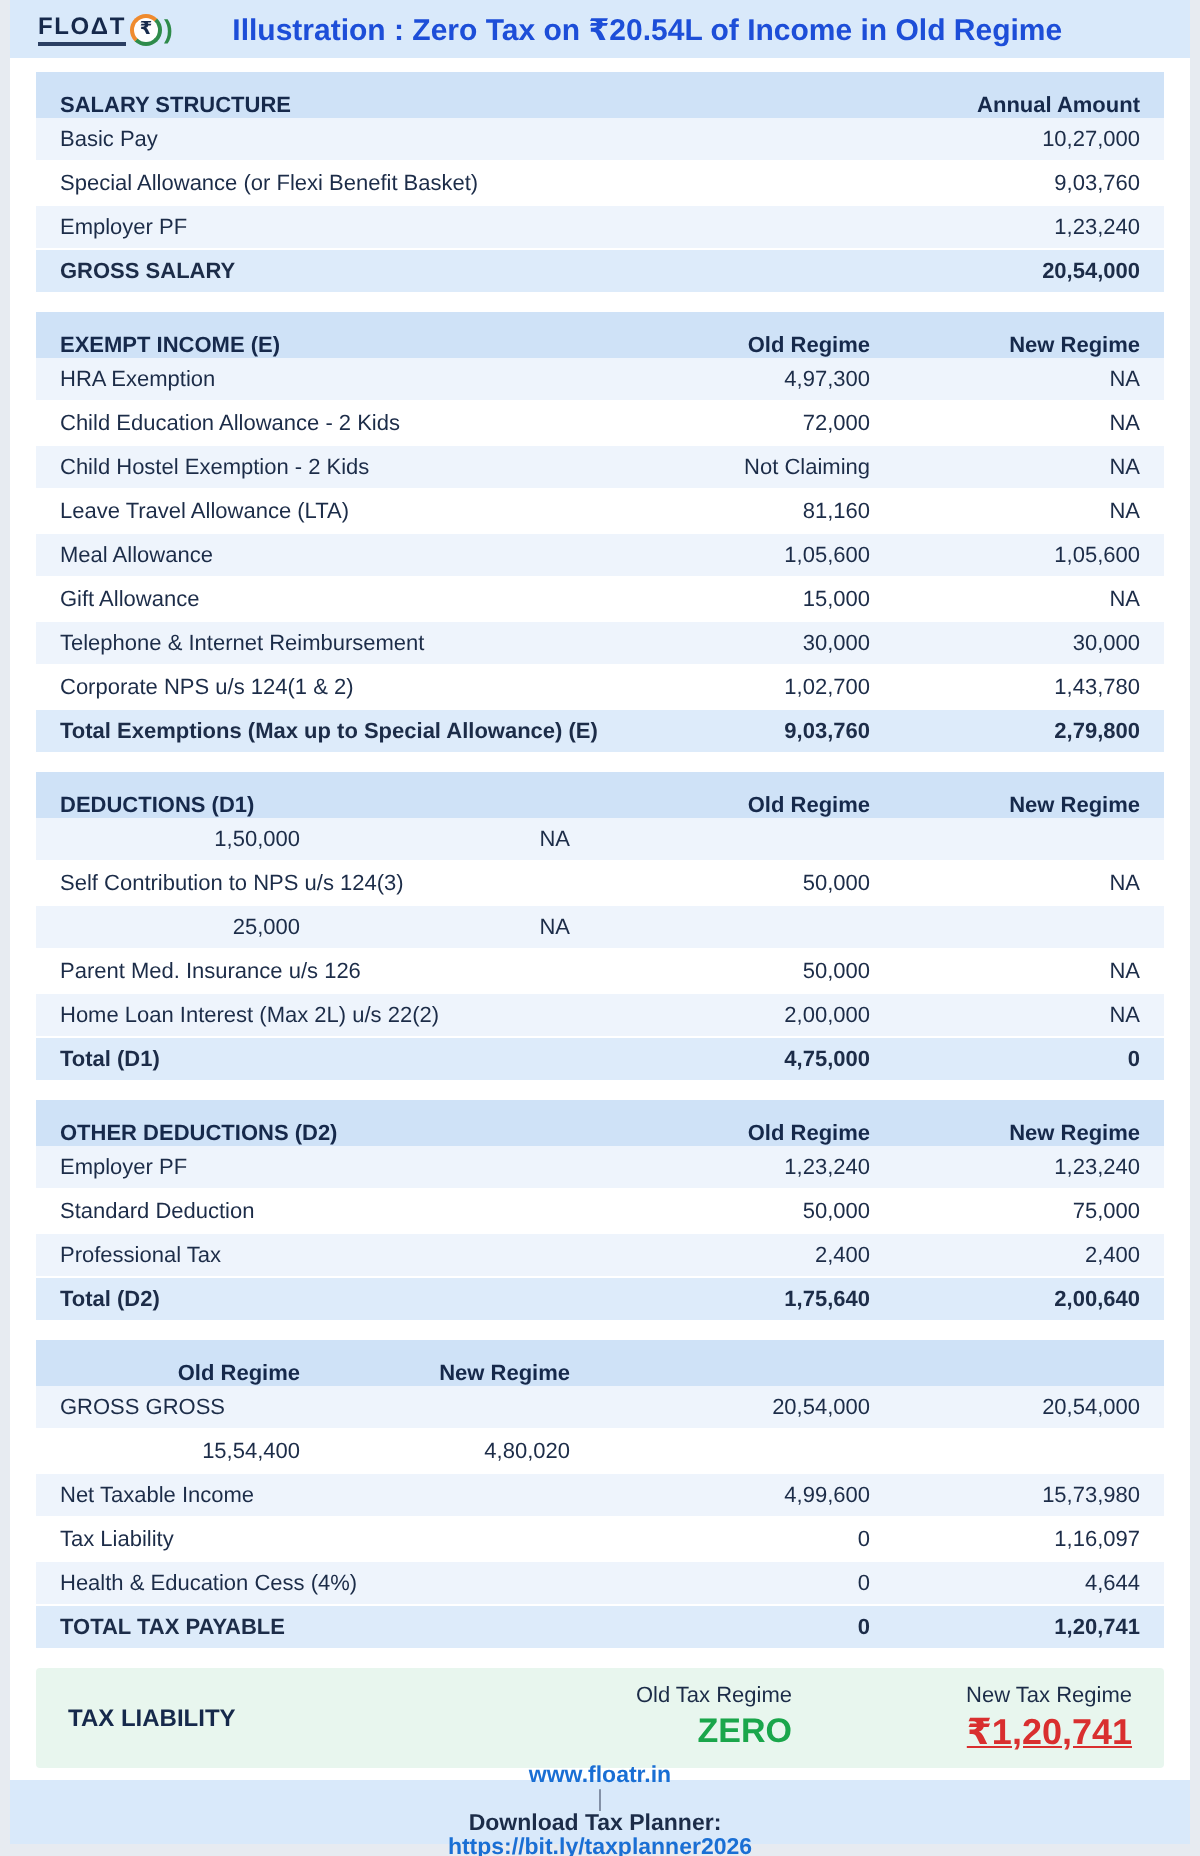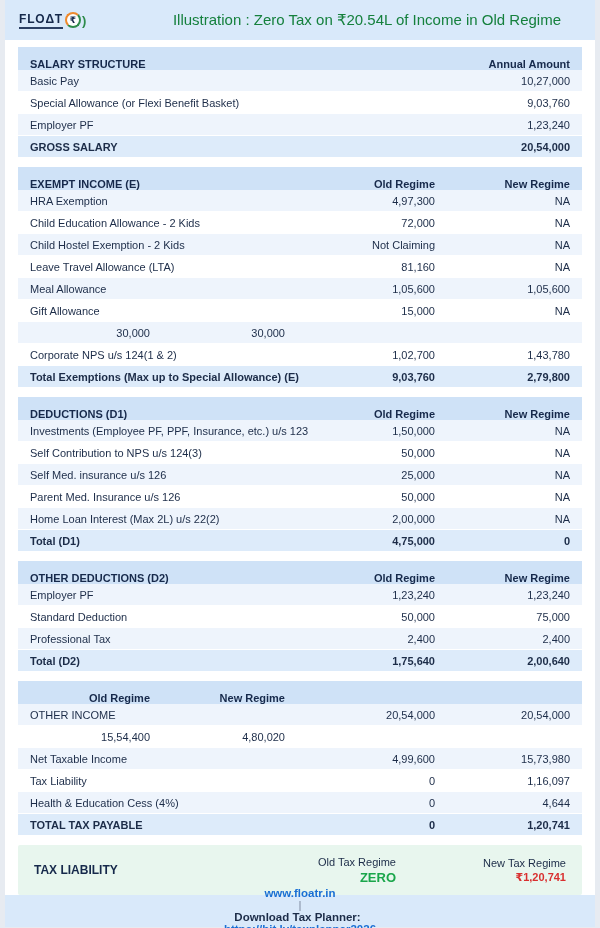--- a/index.html
+++ b/index.html
@@ -10,21 +10,21 @@
     position:relative;
     color:#1b2b4a;
   }
   .page {
     position:absolute; left:5px; right:5px; top:0; bottom:6px;
     background:#ffffff;
     display:flex; flex-direction:column;
   }
   
   .topbar {
-    height:40px; background:#d9e9fa;
+    height:29px; background:#d9e9fa;
     display:flex; align-items:center;
     padding:0 14px;
     flex-shrink:0;
   }
   .logo { display:flex; align-items:center; flex-shrink:0; }
   .logo-text {
     font-size:12px; font-weight:bold; color:#16294b;
     letter-spacing:0.8px;
     border-bottom:2px solid #2b3f63;
     padding-bottom:1px;
@@ -32,22 +32,22 @@
   .logo-coin {
     width:16px; height:16px; border-radius:50%;
     border:2px solid #ef8a2d;
     border-bottom-color:#2e8b4a; border-right-color:#2e8b4a;
     display:inline-flex; align-items:center; justify-content:center;
     font-size:9px; font-weight:bold; color:#16294b;
     margin-left:2px; background:#fdfdfd;
   }
   .logo-paren { color:#2e8b4a; font-weight:bold; font-size:13px; margin-left:1px; }
   .page-title {
-    flex:1; text-align:right;
-    font-size:15px; font-weight:normal; color:#15803d;
+    flex:1; text-align:center;
+    font-size:15px; font-weight:bold; color:#1d4ed8;
     padding-right:20px;
   }
   
   .content { padding:7px 13px 0; flex-shrink:0; }
   .section { margin-bottom:9px; }
   .sec-head {
     background:#cfe2f7; height:23px;
     display:flex; align-items:flex-end;
     padding:0 12px;
     font-size:11px; font-weight:bold; color:#16294b;
@@ -70,22 +70,22 @@
     background:#e8f6ee;
     height:50px; border-radius:2px;
     display:flex; align-items:center;
     padding:0 16px;
   }
   .summary-title { flex:1; font-size:12px; font-weight:bold; color:#16294b; }
   .sum-col { text-align:right; }
   .sum-col.old { width:150px; }
   .sum-col.new { width:160px; margin-left:10px; }
   .sum-label { font-size:11px; font-weight:normal; color:#1c2c48; margin-bottom:2px; }
-  .sum-value-green { font-size:13px; font-weight:bold; color:#1aa64b; }
-  .sum-value-red { font-size:11px; font-weight:bold; color:#d92f2f; }
+  .sum-value-green { font-size:17px; font-weight:bold; color:#1aa64b; }
+  .sum-value-red { font-size:18px; font-weight:bold; color:#d92f2f;text-decoration:underline; }
   
   .bottombar {
     margin-top:auto;
     height:32px; background:#d9e9fa;
     display:flex; align-items:center; justify-content:center;
     font-size:11.5px; flex-shrink:0;flex-direction:column;
   }
   .site-link { color:#1a6fd4; font-weight:bold; text-decoration:none; }
   .bar-divider { color:#7d8aa0; margin:0 16px; }
   .dl-label { color:#1c2c48; font-weight:bold; margin-right:5px; }
@@ -162,20 +162,21 @@
         <span class="lbl">Meal Allowance</span>
         <span class="c1">1,05,600</span>
         <span class="c2">1,05,600</span>
       </div>
       <div class="row w">
         <span class="lbl">Gift Allowance</span>
         <span class="c1">15,000</span>
         <span class="c2">NA</span>
       </div>
       <div class="row t">
+        <span class="lbl">Telephone &amp; Internet Reimbursement</span>
         <span class="c1">30,000</span>
         <span class="c2">30,000</span>
       </div>
       <div class="row w">
         <span class="lbl">Corporate NPS u/s 124(1 &amp; 2)</span>
         <span class="c1">1,02,700</span>
         <span class="c2">1,43,780</span>
       </div>
       <div class="row total">
         <span class="lbl">Total Exemptions (Max up to Special Allowance) (E)</span>
@@ -184,31 +185,29 @@
       </div>
     </div>
 
     <div class="section">
       <div class="sec-head">
         <span class="lbl">DEDUCTIONS (D1)</span>
         <span class="c1">Old Regime</span>
         <span class="c2">New Regime</span>
       </div>
       <div class="row t">
-        <span class="lbl">Investments (Employee PF, PPF, Insurance, etc.) u/s 123</span>
         <span class="c1">1,50,000</span>
         <span class="c2">NA</span>
       </div>
       <div class="row w">
         <span class="lbl">Self Contribution to NPS u/s 124(3)</span>
         <span class="c1">50,000</span>
         <span class="c2">NA</span>
       </div>
       <div class="row t">
-        <span class="lbl">Self Med. insurance u/s 126</span>
         <span class="c1">25,000</span>
         <span class="c2">NA</span>
       </div>
       <div class="row w">
         <span class="lbl">Parent Med. Insurance u/s 126</span>
         <span class="c1">50,000</span>
         <span class="c2">NA</span>
       </div>
       <div class="row t">
         <span class="lbl">Home Loan Interest (Max 2L) u/s 22(2)</span>
@@ -249,21 +248,21 @@
         <span class="c2">2,00,640</span>
       </div>
     </div>
 
     <div class="section">
       <div class="sec-head">
         <span class="c1">Old Regime</span>
         <span class="c2">New Regime</span>
       </div>
       <div class="row t">
-        <span class="lbl">OTHER INCOME</span>
+        <span class="lbl">GROSS GROSS</span>
         <span class="c1">20,54,000</span>
         <span class="c2">20,54,000</span>
       </div>
       <div class="row w">
         <span class="c1">15,54,400</span>
         <span class="c2">4,80,020</span>
       </div>
       <div class="row t">
         <span class="lbl">Net Taxable Income</span>
         <span class="c1">4,99,600</span>

